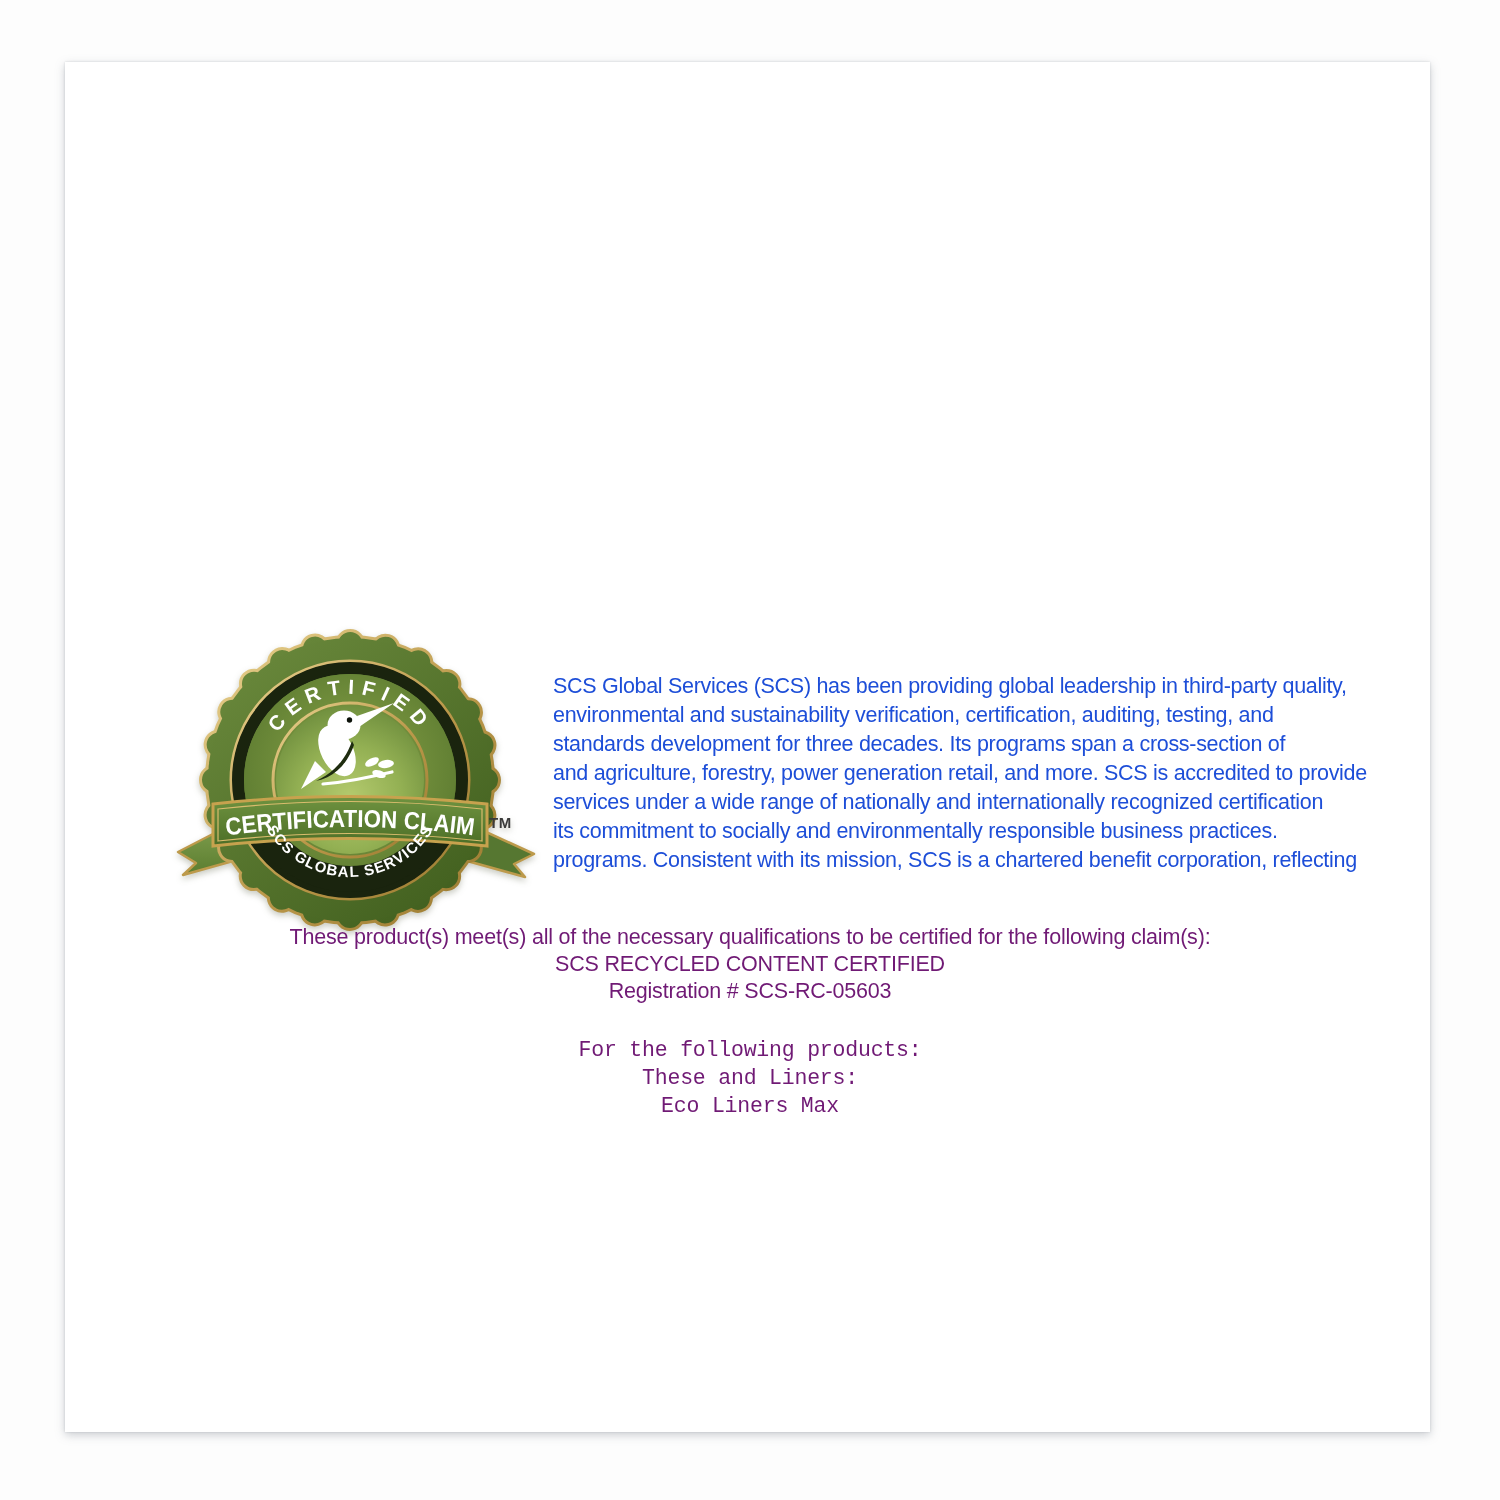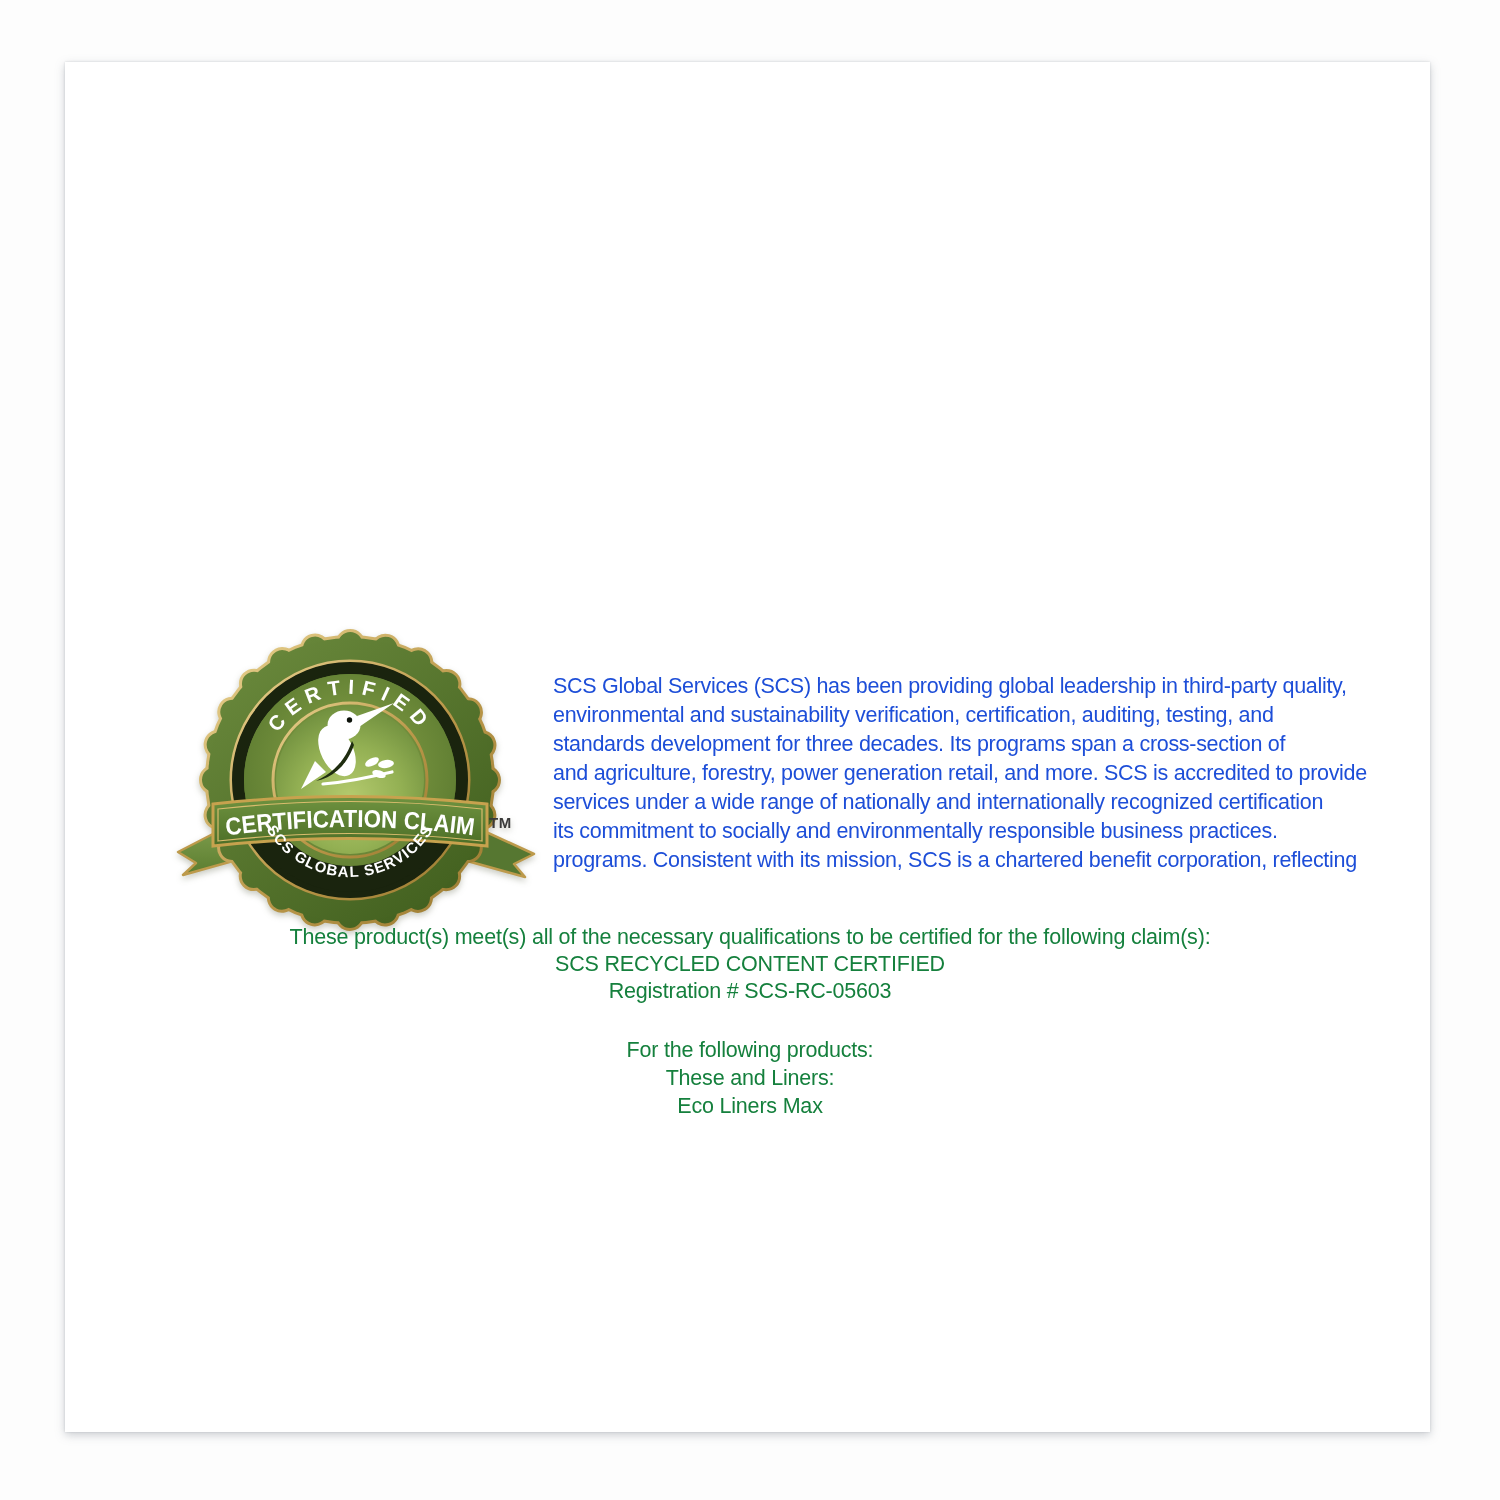--- a/index.html
+++ b/index.html
@@ -15,25 +15,25 @@
   .seal-wrap{
     position:absolute;left:100px;top:553px;width:380px;height:330px;
     filter:drop-shadow(0 3px 3px rgba(60,70,35,.28));
   }
   .intro-block{
     position:absolute;left:488px;top:594px;color:#1d4ed8;
     font-size:21.5px;line-height:29px;letter-spacing:-0.3px;margin-top:16px;
   }
   .intro-block .line{white-space:nowrap;}
   .center-block{
-    position:absolute;left:0;width:1500px;text-align:center;color:#15803d;
+    position:absolute;left:0;width:1500px;text-align:center;color:#701a75;
     letter-spacing:-0.2px;
   }
   #claims-block{top:924px;font-size:21.5px;line-height:27px;}
-  #products-block{top:1036px;font-size:21.5px;line-height:28px;}
+  #products-block{top:1036px;font-size:21.5px;line-height:28px;font-family:Liberation Mono, monospace;}
   .center-block div{white-space:nowrap;}
   svg text{font-family:"Liberation Sans", sans-serif;}
 </style>
 </head>
 <body>
 
 <div class="page-card">
 
   <div class="seal-wrap">
     <svg viewBox="0 0 380 330" width="380" height="330">

